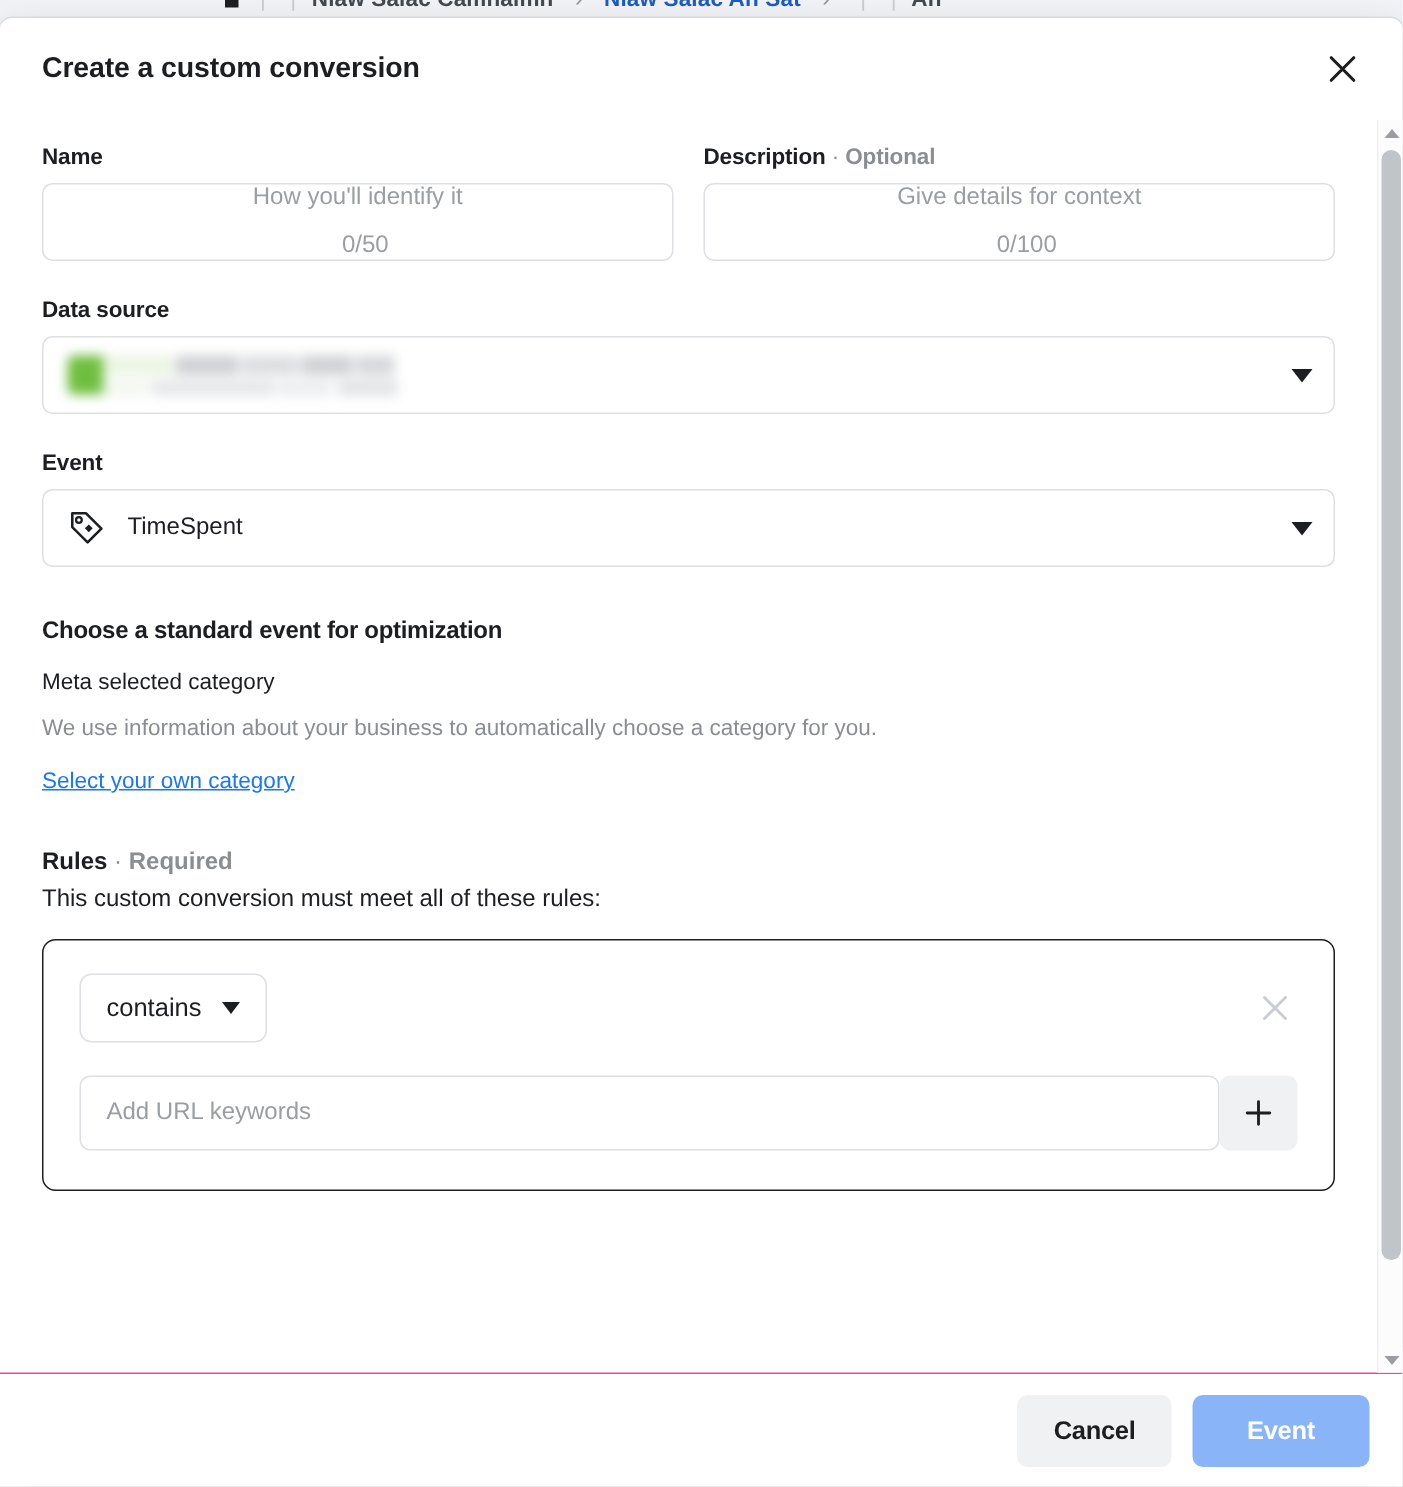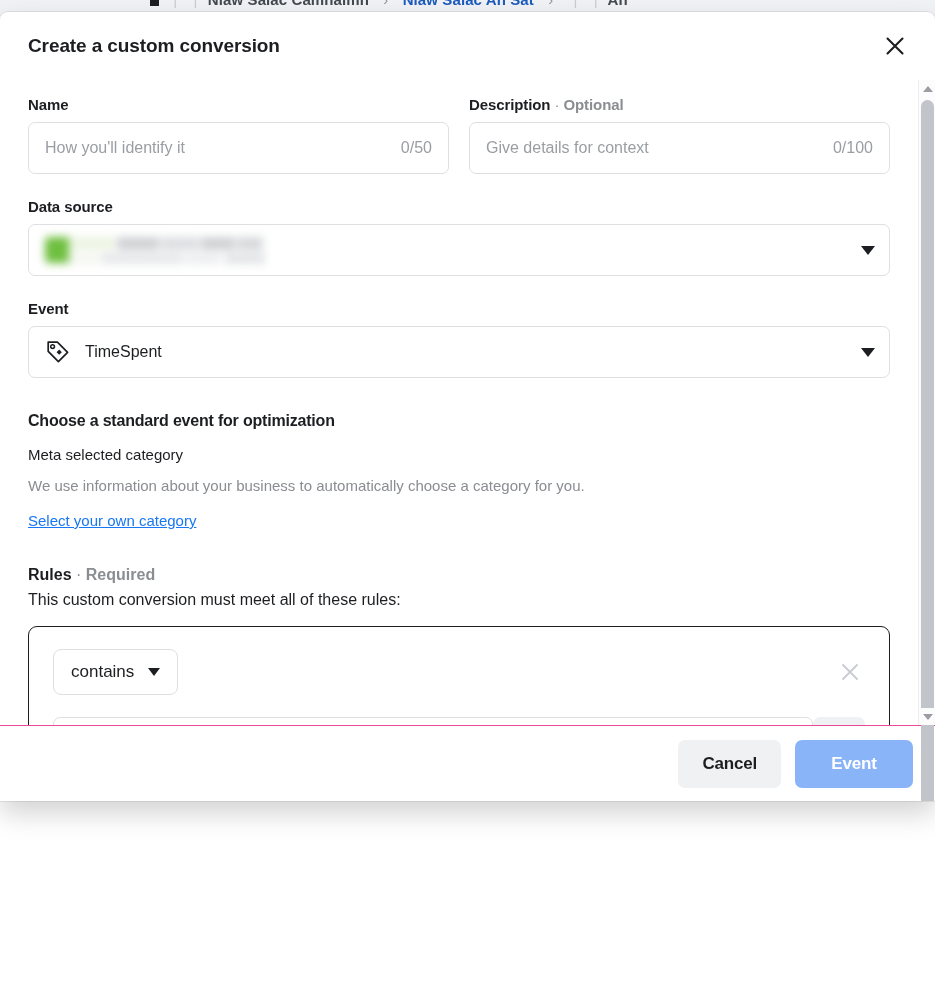--- a/index.html
+++ b/index.html
@@ -41,21 +41,21 @@
     vertical-align: middle;
     margin-right: 4px;
   }
 
   
   .dialog {
     position: absolute;
     top: 12px;
     left: 0;
     width: 935px;
-    height: 789px;
+    height: 979px;
     background: #ffffff;
     border-radius: 8px 8px 0 0;
     box-shadow: 0 0 0 1px rgba(0,0,0,.07), 0 12px 28px rgba(0,0,0,.18);
     display: flex;
     flex-direction: column;
     overflow: hidden;
   }
 
   .dialog-header {
     height: 68px;
@@ -151,20 +151,21 @@
 
   .field {
     height: 52px;
     border: 1px solid #dddfe2;
     border-radius: 7px;
     background: #fff;
     display: flex;
     align-items: center;
     padding: 0 16px;
     font-size: 16px;
+    flex-direction: column;
   }
   .field .ph {
     flex: 1;
     color: #9a9ea3;
     font-size: 16px;
   }
   .field .counter {
     color: #9a9ea3;
     font-size: 16px;
     padding-left: 10px;

